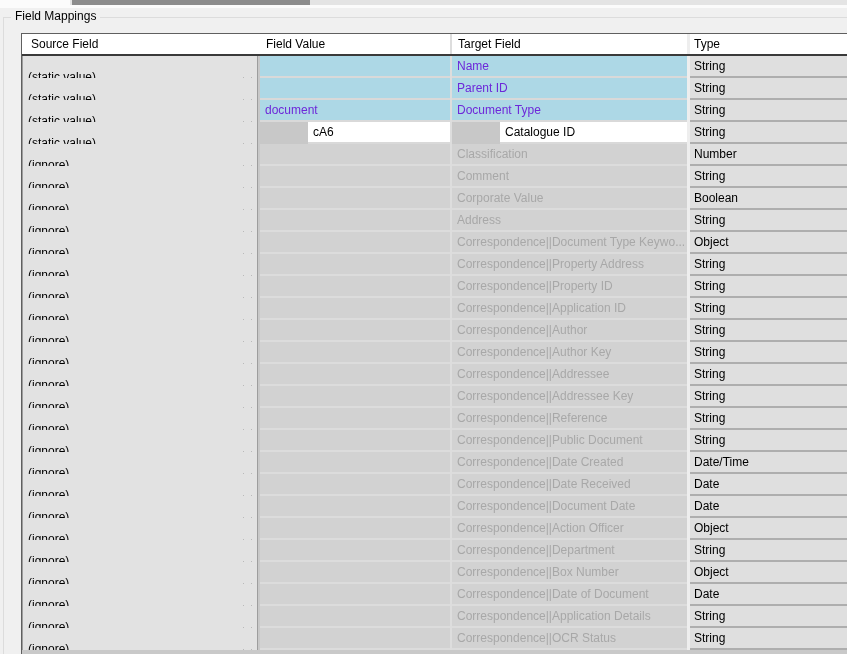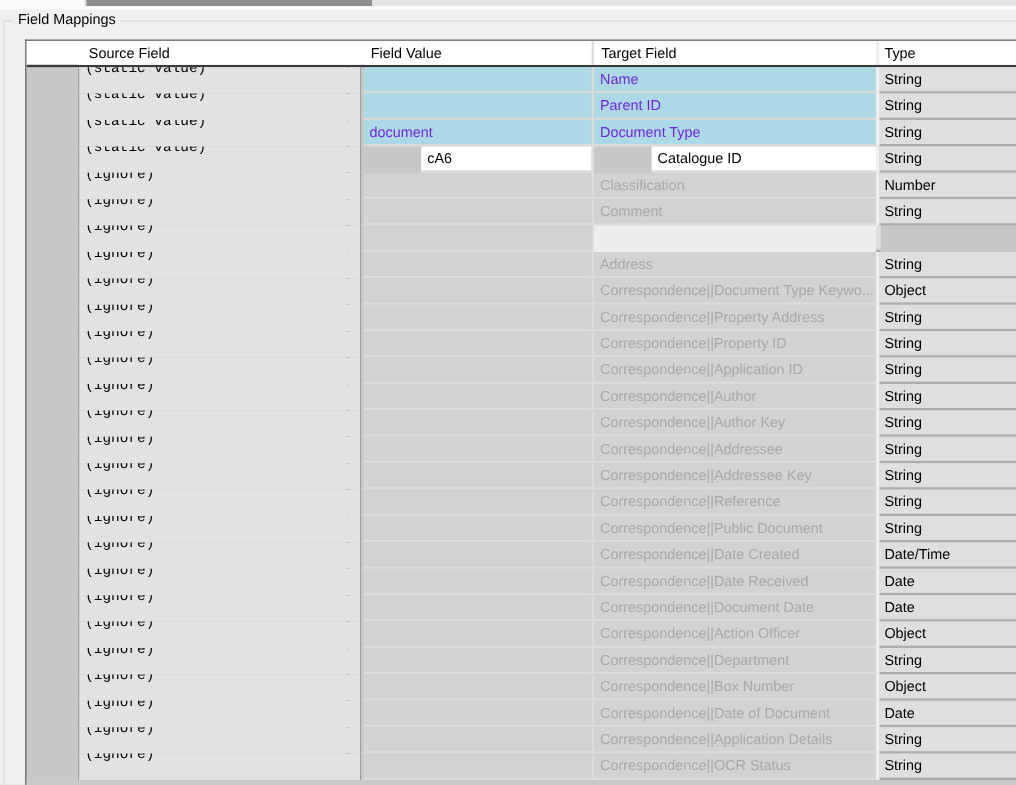--- a/index.html
+++ b/index.html
@@ -28,37 +28,37 @@
   .grid{
     position:absolute;left:21px;top:33px;width:826px;height:621px;
     border-top:1px solid var(--grid_border,#5F5F5F);
     border-left:1px solid var(--grid_border,#5F5F5F);
     box-sizing:border-box;background:var(--grid_bg,#C8C8C8);
     overflow:hidden;
   }
   .row{
     display:grid;
     grid-template-columns:236px 2px 190px 2px 235px 3px minmax(0,1fr);
-    height:22px;box-sizing:border-box;padding-left:43px;
+    height:22px;box-sizing:border-box;
   }
   
   .header{background:var(--header_bg,#FFFFFF);border-bottom:2px solid #3A3A3A;height:22px;}
   .h{display:flex;align-items:center;padding-left:6px;overflow:hidden;white-space:nowrap;background:var(--header_bg,#FFFFFF);}
   .h.c1{padding-left:9px;}
   .h.c4{padding-left:4px;}
   .header .sep{background:#D9D9D9;}
   .header .s3{background:#E9E9E9;}
   
   .cell{display:flex;align-items:center;overflow:hidden;white-space:nowrap;box-sizing:border-box;}
   .src{padding:1px 0;}
   .combo{
     flex:1;height:36px;box-sizing:border-box;
     background:var(--combo_bg,#E2E2E2);
     border:1px solid var(--combo_border,#9D9D9D);
-    display:flex;align-items:flex-start;padding-left:5px;font-family:Liberation Mono, monospace;
+    display:flex;align-items:flex-end;padding-left:5px;
   }
   .combo .src-text{flex:1;overflow:hidden;white-space:nowrap;}
   .chev{width:19px;display:flex;align-items:center;justify-content:center;flex:none;}
   .sep.s1{background:transparent;}
   .sep.s2{background:#DDDDDD;}
   .sep.s3{background:#EEEEEE;}
   .val,.tgt{padding-left:5px;border-bottom:2px solid #D9D9D9;}
   .typ{
     padding-left:4px;background:var(--type_bg,#DFDFDF);
     border-bottom:2px solid #AEAEAE;
@@ -245,20 +245,23 @@
                 <polyline points="1,1 5.5,5.5 10,1" fill="none" stroke="#3B3B3B" stroke-width="1.3"></polyline>
               </svg>
         </span>
       </div>
     </div>
     <div class="sep s1"></div>
     <div class="cell val">
           <span class="val-text"></span>
         </div>
     <div class="sep s2"></div>
+    <div class="cell tgt">
+          <span class="tgt-text">Corporate Value</span>
+        </div>
     <div class="sep s3"></div>
     <div class="cell typ">
           <span class="typ-text">Boolean</span>
         </div>
   </div>
       <div class="row ignored">
     <div class="cell src">
       <div class="combo">
         <span class="src-text">(ignore)</span>
         <span class="chev">

